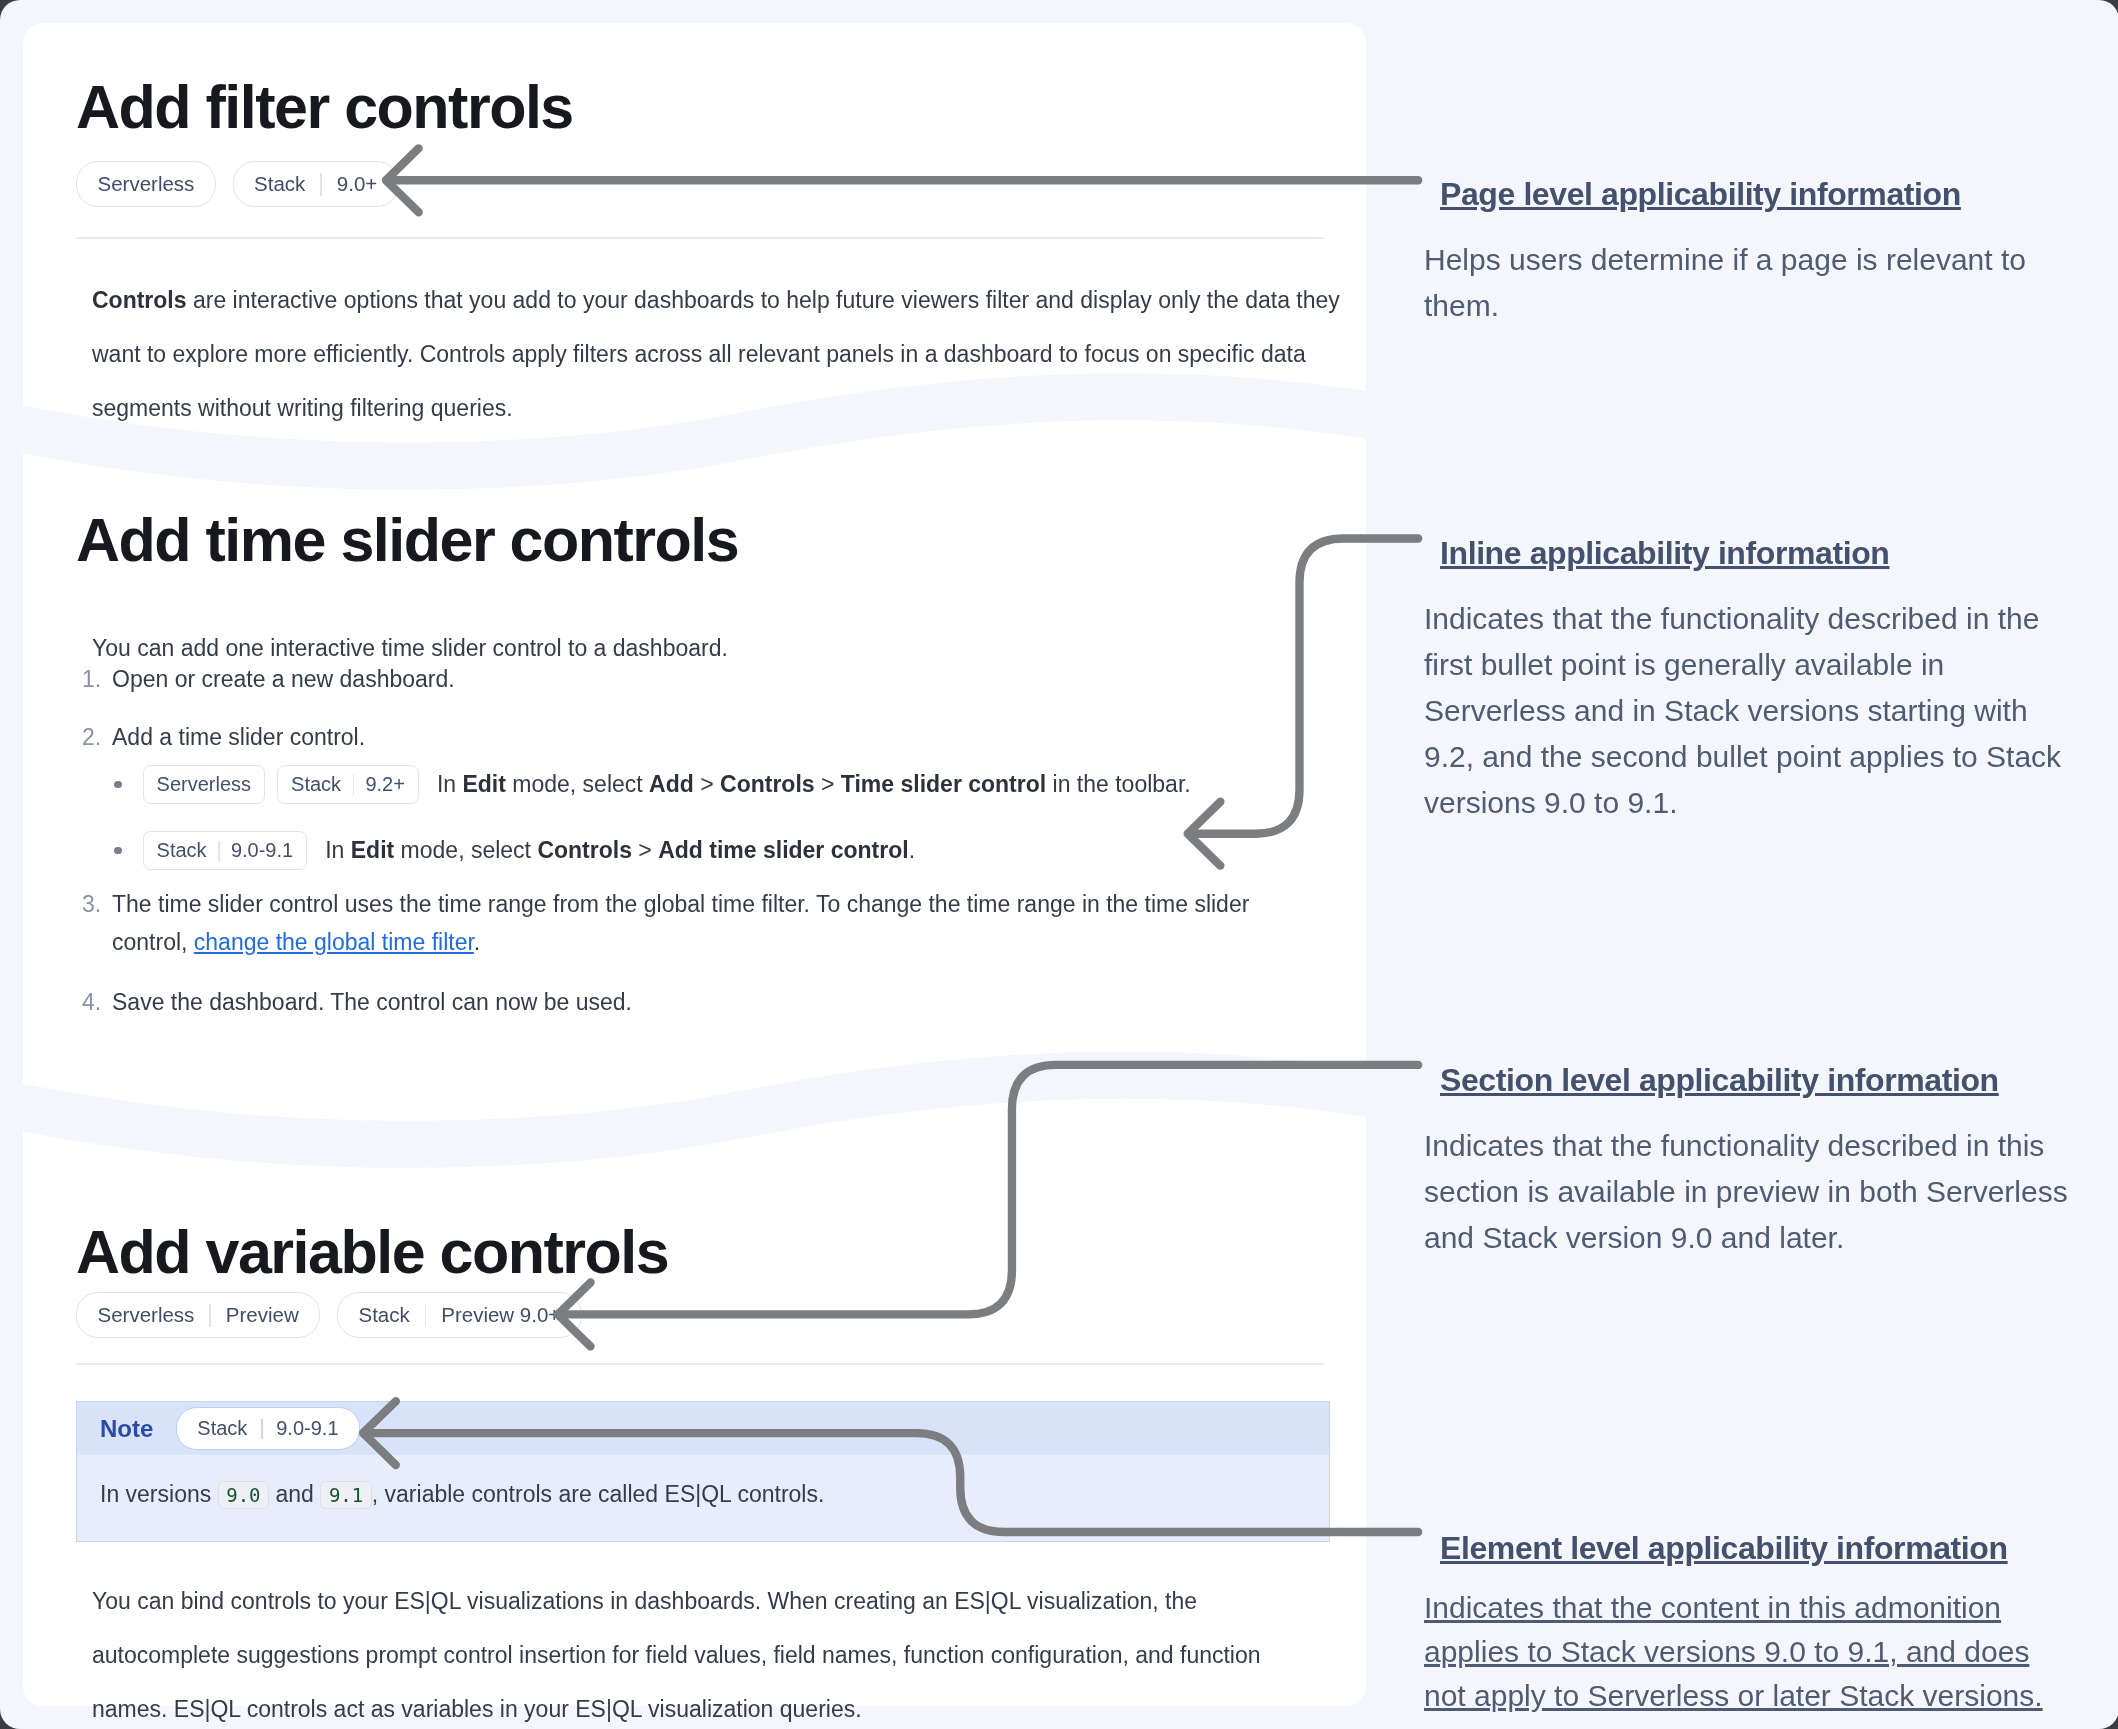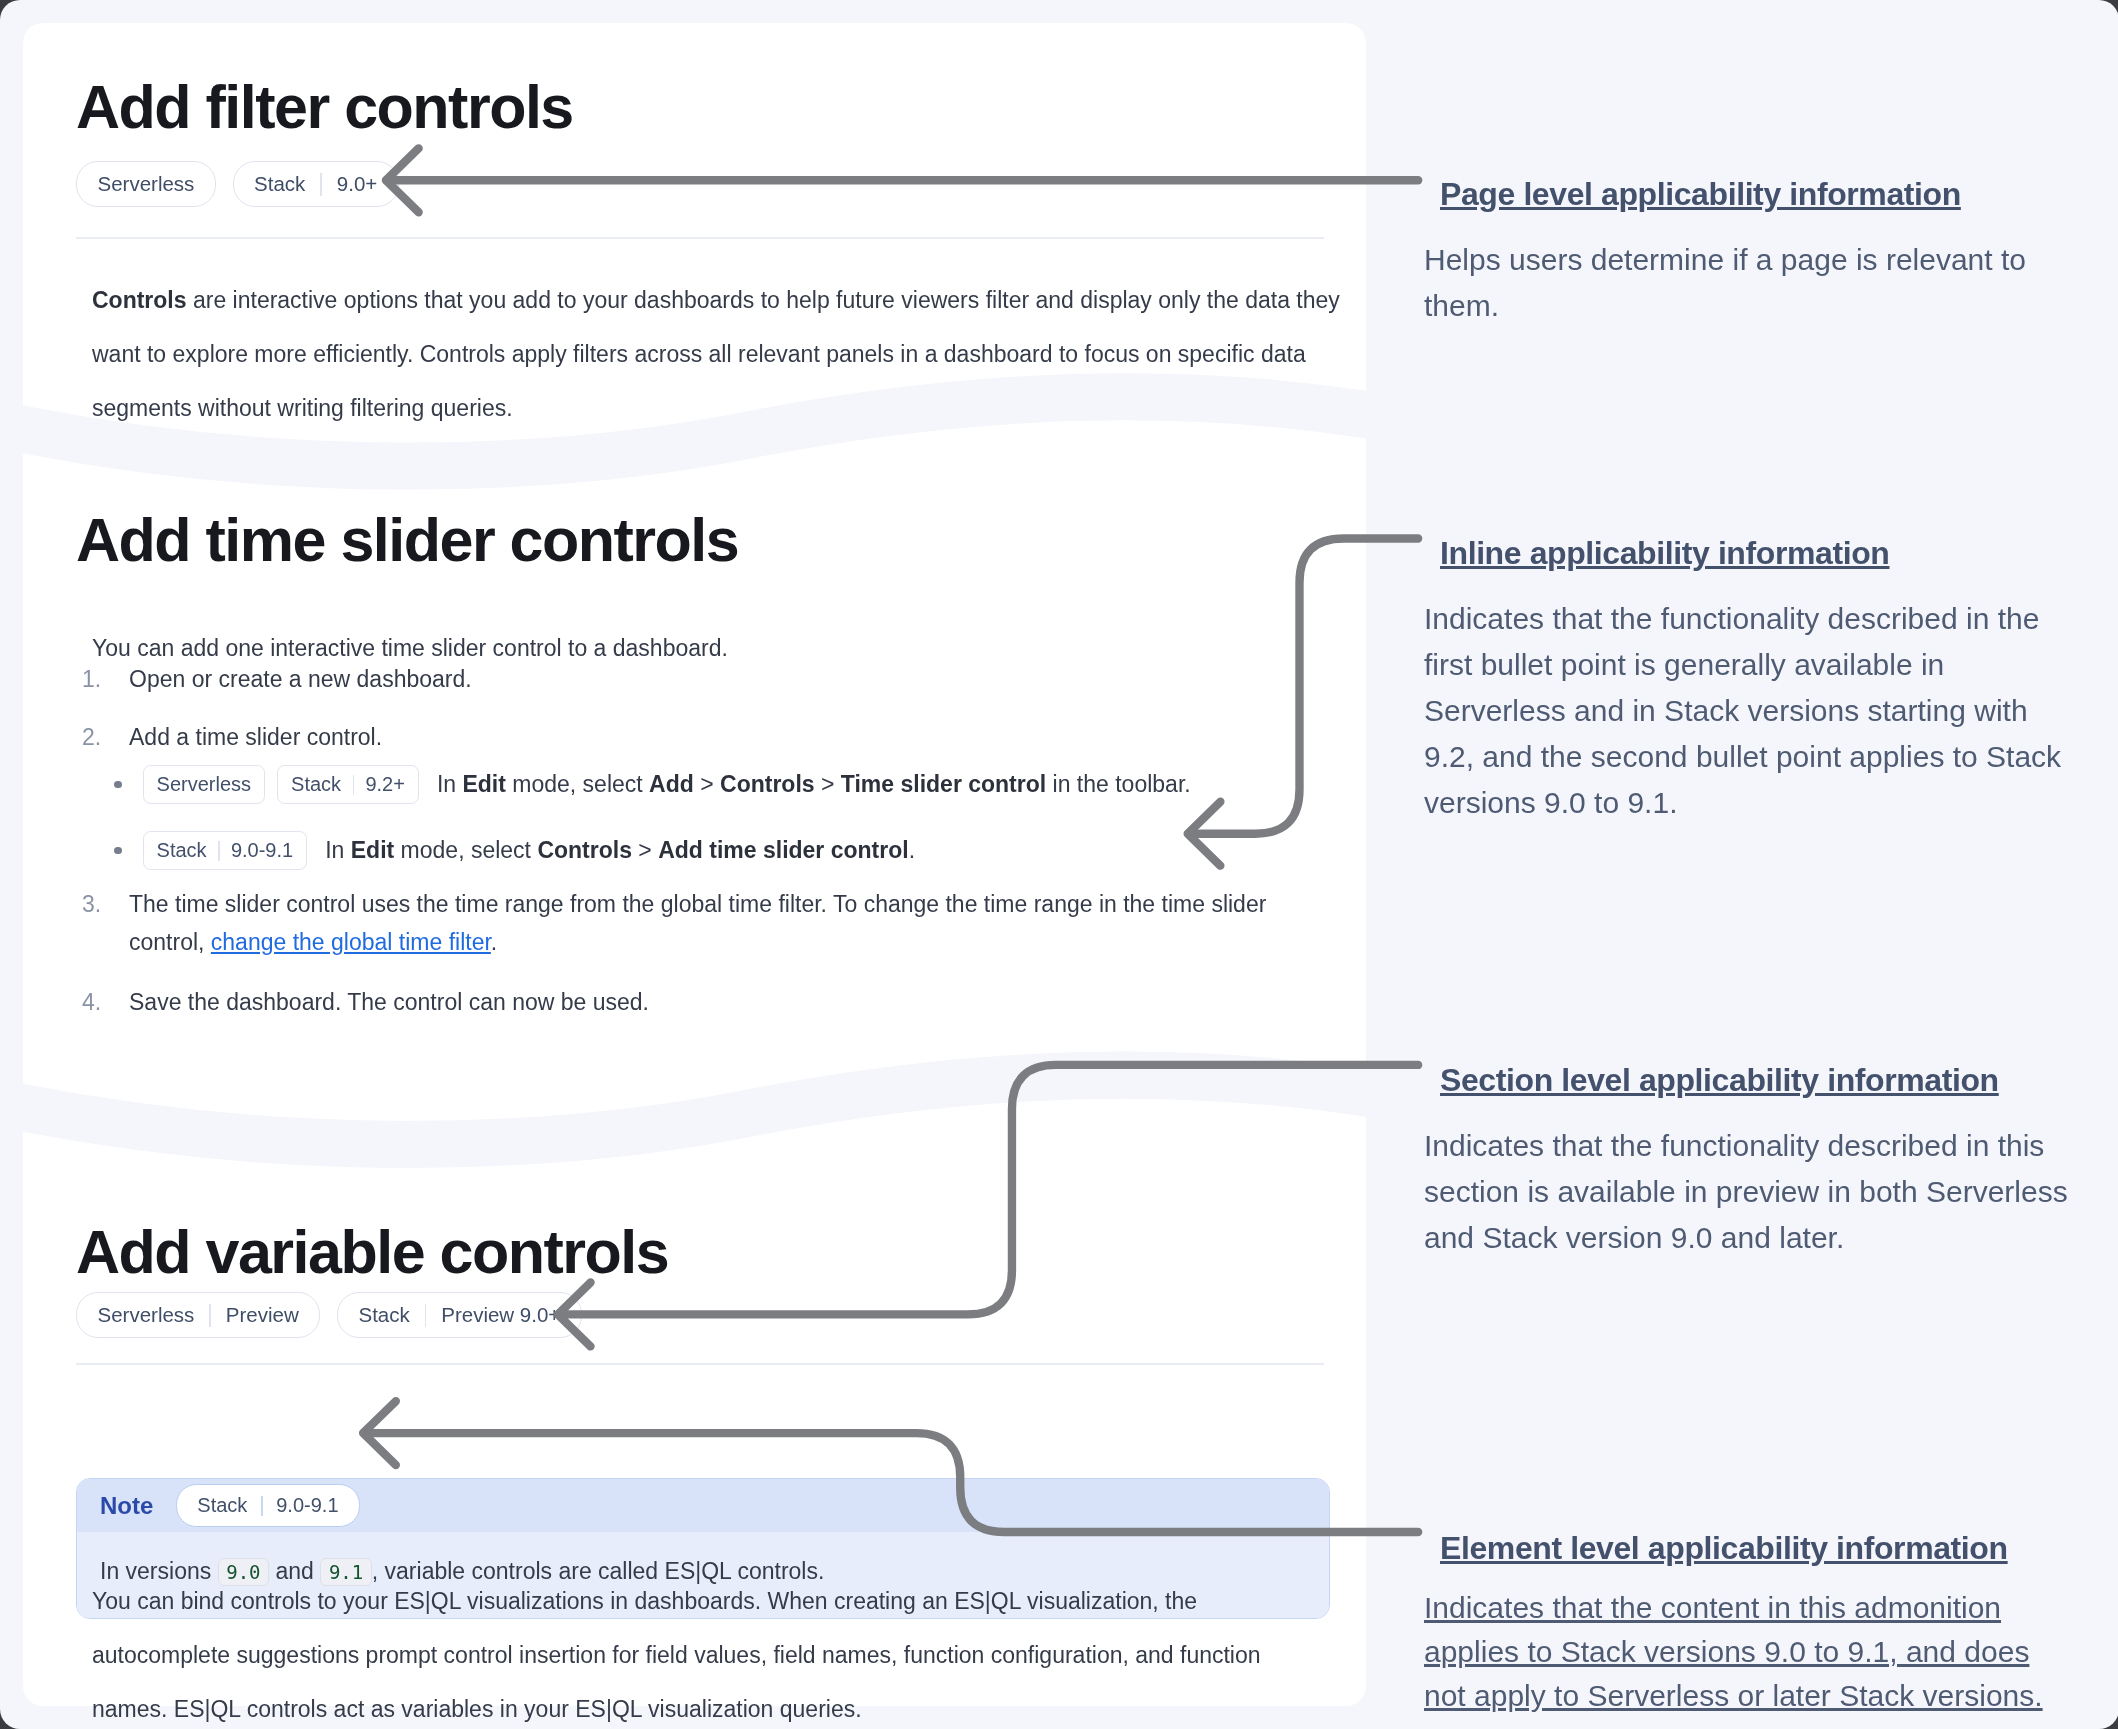--- a/index.html
+++ b/index.html
@@ -22,33 +22,33 @@
   .badge{display:inline-flex;align-items:center;background:#ffffff;color:#3f4d66;white-space:nowrap;}
   .badge-lg{height:44px;border:1.5px solid #dfe4ef;border-radius:22px;padding:0 20.5px;font-size:20.5px;}
   .badge-lg .bdiv{width:1.5px;height:23px;background:#dfe4ef;margin:0 15px;}
   .badge-sm{height:37px;border:1.5px solid #dfe4ef;border-radius:7.6px;padding:0 13px;font-size:20px;color:#42506a;}
   .badge-sm .bdiv{width:1.5px;height:20px;background:#dfe4ef;margin:0 11.4px;}
   .badge-note{height:41px;border:1.5px solid #b9cdf0;border-radius:20.5px;padding:0 20px;font-size:20px;color:#42506a;}
   .badge-note .bdiv{width:1.5px;height:20px;background:#c9d7f2;margin:0 13.7px;}
 
   .step{position:absolute;left:82px;display:flex;font-size:23px;line-height:38px;color:#353b49;}
   .step .num{color:#8a92a6;min-width:30px;}
-  .step .stext{color:#353b49;margin-left:17px;}
+  .step .stext{color:#353b49;}
   .bullet{position:absolute;left:114px;display:flex;align-items:center;white-space:nowrap;
     font-size:23px;color:#353b49;}
   .dot{width:7.6px;height:7.6px;border-radius:50%;background:#767d8d;margin-right:21px;flex:none;}
   .bullet .badge{margin-right:12px;}
   .bullet .stext{margin-left:6px;}
   strong{font-weight:700;color:#2c313c;}
   .link{color:#1f6be0;text-decoration:underline;cursor:pointer;}
   code.chip{font-family:"DejaVu Sans Mono","Liberation Mono",monospace;font-size:19px;
     background:#eef0f6;border:0.8px solid #dde0ea;border-radius:6px;padding:2.3px 7.6px;color:#14532d;}
 
-  .note{position:absolute;left:76px;top:1478px;width:1252px;border:1.5px solid #c4d5f6;
-    border-radius:14px;overflow:hidden;}
+  .note{position:absolute;left:76px;top:1401px;width:1252px;border:1.5px solid #c4d5f6;
+    border-radius:0;overflow:hidden;}
   .note-head{background:#d8e2f9;height:53px;display:flex;align-items:center;padding:0 23px;gap:23px;}
   .note-label{font-size:24px;font-weight:700;color:#2b4aa8;}
   .note-body{background:#e7edfb;padding:20px 23px 27px 23px;font-size:23px;line-height:38px;color:#353b49;}
 
   .ann{position:absolute;left:1424px;width:647px;}
   .ann h3{margin:16px;font-size:32px;line-height:40px;font-weight:700;color:#44516d;letter-spacing:-0.4px;text-decoration:underline;}
   .ann p{margin:23px 0 0 0;font-size:30px;line-height:46px;color:#4e5b73;}
 
   .arrows{position:absolute;left:0;top:0;width:2119px;height:1729px;pointer-events:none;}
   .arrows path{stroke:#7b7d81;stroke-width:11;fill:none;stroke-linecap:round;stroke-linejoin:round;}

